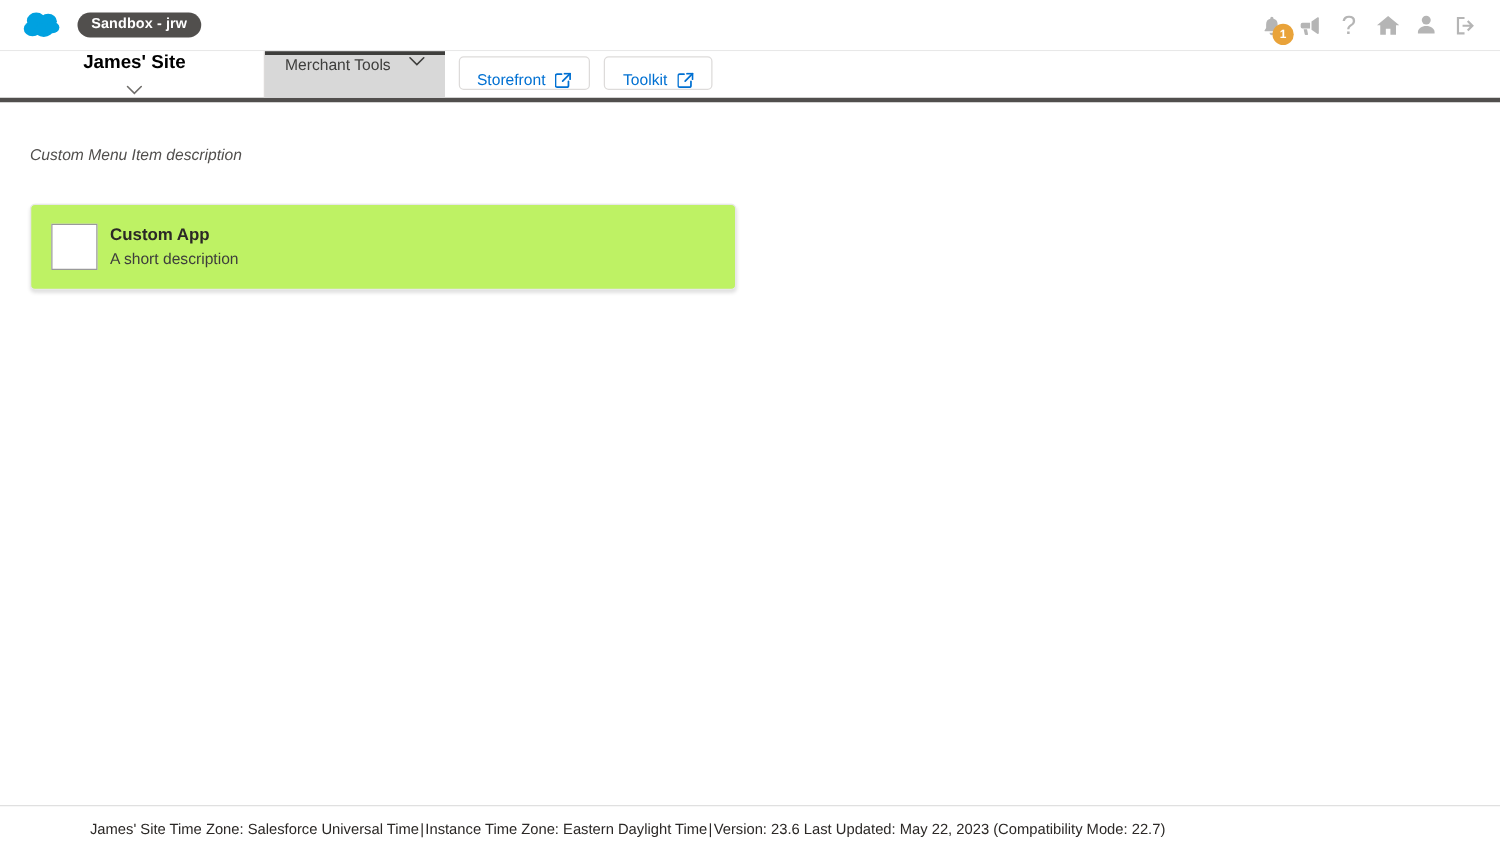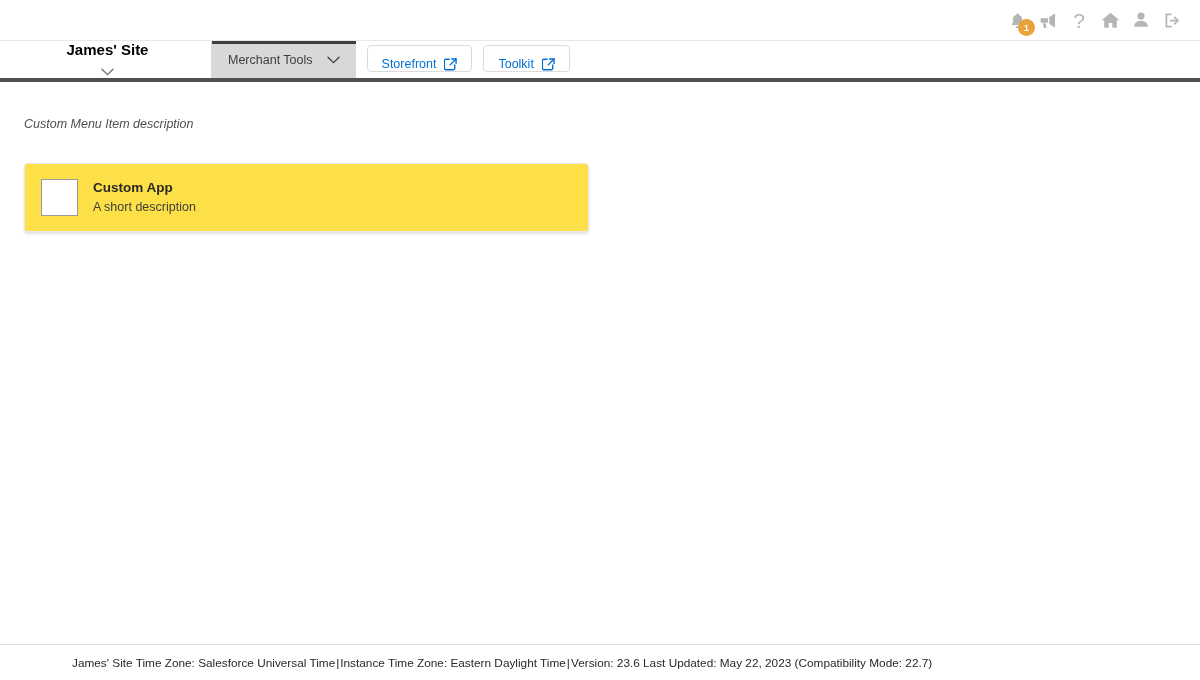--- a/index.html
+++ b/index.html
@@ -137,21 +137,21 @@
 
   .nav-tabs {
     display: flex;
     align-items: stretch;
     height: 100%;
   }
 
   .nav-tab {
     position: relative;
     display: flex;
-    align-items: center;
+    align-items: flex-start;
     gap: 14px;
     padding: 4px 16px;
     font-size: 12.5px;
     color: #3e3e3c;
     cursor: pointer;
     white-space: nowrap;
     background: transparent;
   }
   .nav-tab.active {
     background: #d8d8d8;
@@ -210,26 +210,26 @@
     line-height: 1.2;
     font-style: italic;
   }
 
   .card-list { margin-top: 31px; }
 
   .app-card {
     width: 565px;
     border: 1px solid #e8e8e8;
     border-radius: 4px;
-    background: #fde047;
+    background: #bef264;
     box-shadow: 0 2px 3px 0 rgba(0,0,0,0.12);
     padding: 15px 16px;
     display: flex;
     align-items: center;
-    gap: 15px;
+    gap: 10px;
     cursor: pointer;
   }
 
   .app-thumb {
     width: 37px;
     height: 37px;
     flex: 0 0 37px;
     border: 1px solid #9a9a9a;
     background: #ffffff;
   }
@@ -267,20 +267,34 @@
   }
   .fsep { padding: 0 1px; }
 </style>
 </head>
 <body>
 
 <div class="page">
 
   <div class="top-header">
 
+    <div class="brand-zone">
+      <span class="sf-cloud">
+        <svg class="sf-cloud" viewBox="0 0 36 26" xmlns="http://www.w3.org/2000/svg" aria-hidden="true">
+          <g fill="#00a1e0">
+            <ellipse cx="13" cy="9.5" rx="7.5" ry="6.5"></ellipse>
+            <ellipse cx="22.5" cy="10" rx="7" ry="6"></ellipse>
+            <ellipse cx="10" cy="16" rx="7" ry="6"></ellipse>
+            <ellipse cx="19" cy="17" rx="7.5" ry="5.5"></ellipse>
+            <ellipse cx="26" cy="15" rx="5.5" ry="4.5"></ellipse>
+          </g>
+        </svg>
+      </span>
+      <span class="sandbox-badge">Sandbox - jrw</span>
+    </div>
 
     <div class="header-spacer"></div>
 
     <div class="header-icons">
 
       <span class="hicon">
         <svg width="19" height="19" viewBox="0 0 24 24" aria-hidden="true">
           <path d="M12 3a1.6 1.6 0 0 1 1.6 1.6v.5a5.6 5.6 0 0 1 4.2 5.4v4l1.5 2.2a.7.7 0 0 1-.6 1.1H5.3a.7.7 0 0 1-.6-1.1L6.2 14.5v-4a5.6 5.6 0 0 1 4.2-5.4v-.5A1.6 1.6 0 0 1 12 3z"></path>
           <path d="M9.6 19.3h4.8a2.4 2.4 0 0 1-4.8 0z"></path>
         </svg>

